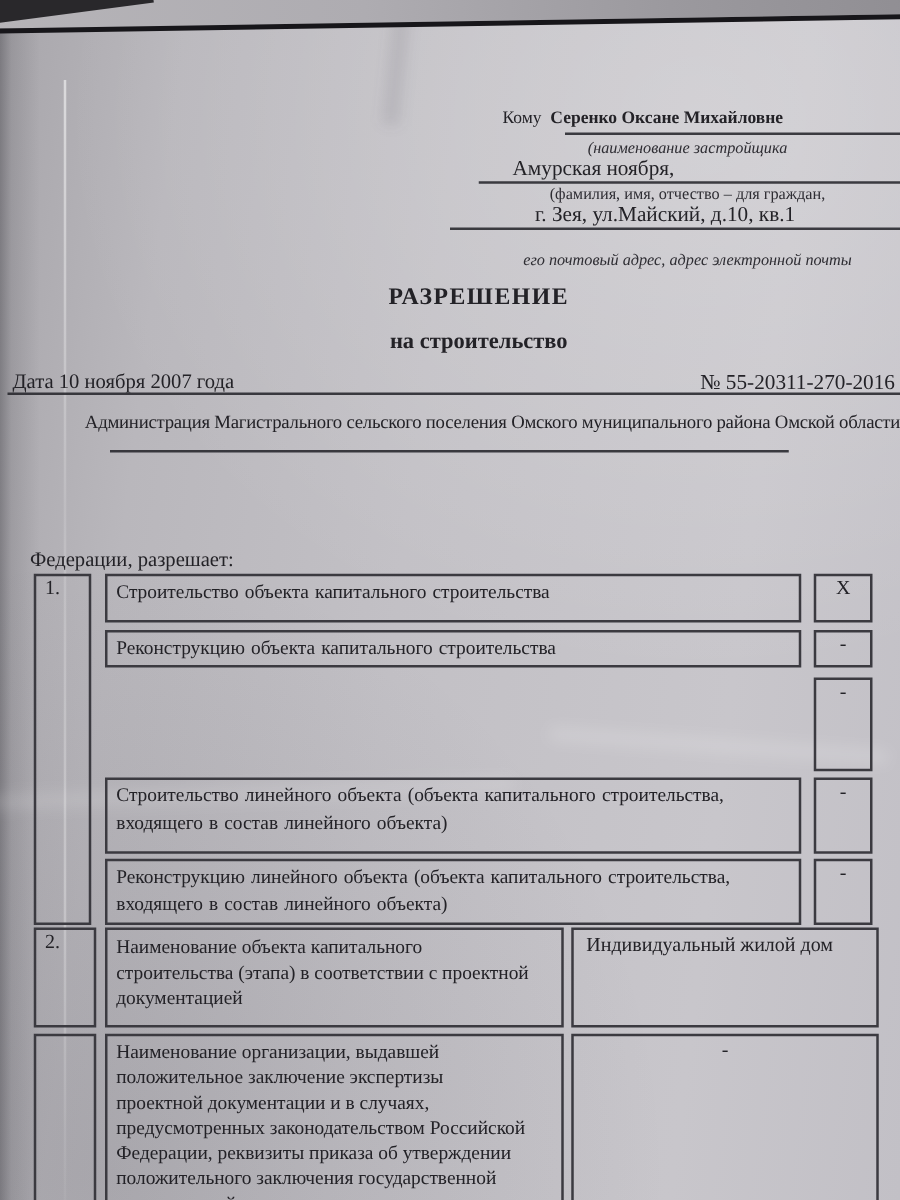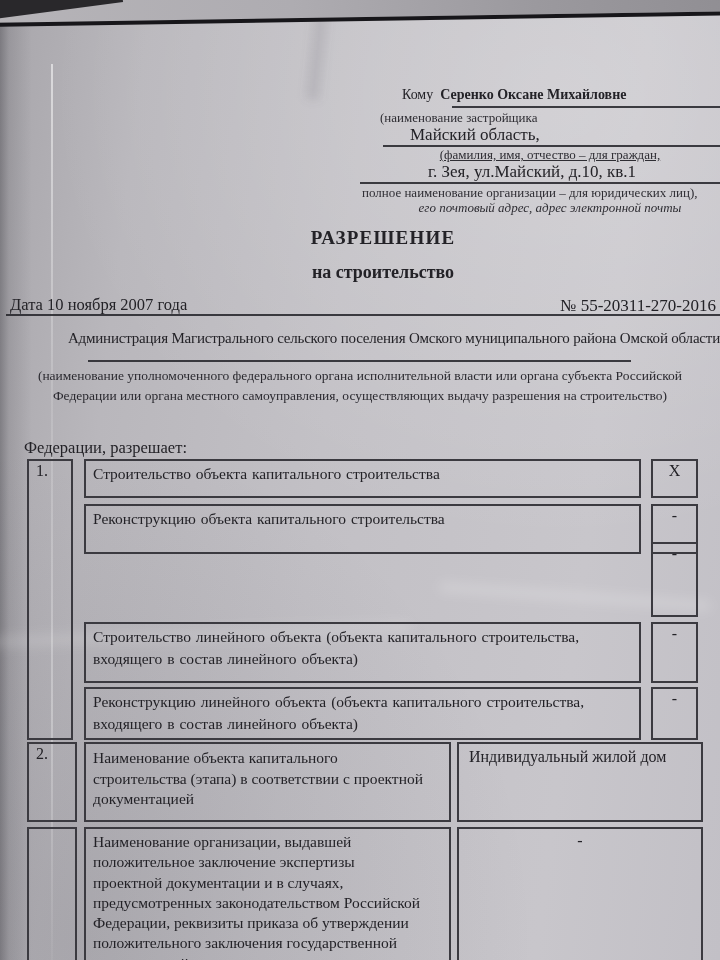--- a/index.html
+++ b/index.html
@@ -34,24 +34,24 @@
   .corner-dark { top:-14px; left:-30px; width:152px; height:26px; background:#29282b; transform:rotate(-7.5deg); }
 
   
   .t  { position:absolute; white-space:nowrap; }
   .sm { font-size:13px; color:#2e2d33; }
   .ul { position:absolute; height:2px; background:rgba(38,37,43,0.88); }
 
   .to-line  { left:402px; top:87px;  font-size:14px; }
   .to-name  { font-weight:bold; margin-left:7px; }
   .u1 { left:452px; top:106px; right:-2px; }
-  .hint1    { left:380px; top:110px; width:340px; text-align:left; }
+  .hint1    { left:380px; top:110px; width:340px; text-align:center;font-style:italic; }
   .region   { left:410px; top:125px; font-size:17px; }
   .u2 { left:383px; top:145px; right:-2px; }
-  .hint2    { left:380px; top:147px; width:340px; text-align:center;text-decoration:underline; }
+  .hint2    { left:380px; top:147px; width:340px; text-align:center; }
   .address  { left:428px; top:162px; font-size:17px; }
   .u3 { left:360px; top:182px; right:-2px; }
   .hint3    { left:362px; top:185px; }
   .hint4    { left:380px; top:200px; width:340px; text-align:center;font-style:italic; }
 
   .title1 { left:33px; top:227px; width:700px; text-align:center; font-size:19px; font-weight:bold; letter-spacing:1.2px; }
   .title2 { left:33px; top:262px; width:700px; text-align:center; font-size:18px; font-weight:bold; }
 
   .date    { left:10px; top:295px; font-size:16.5px; }
   .number  { right:4px; top:296px; font-size:17px; }
@@ -69,21 +69,21 @@
   .numcell { left:27px; font-size:16px; padding:1px 0 0 7px; }
   .n1 { top:459px; width:46px; height:281px; }
   .n2 { top:742px; width:50px; height:80px;  }
   .n3 { top:827px; width:50px; height:150px; }
   .desc {
     left:84px; width:557px; padding:2px 24px 0 7px;
     font-size:15.5px; line-height:21.5px; white-space:pre-line; word-spacing:1px;
   }
   .val { left:651px; width:47px; text-align:center; padding-top:1px; font-size:16px; }
   .rA { top:459px; height:39px; }
-  .rB { top:504px; height:50px; }
+  .rB { top:504px; height:30px; }
   .rC { top:542px; height:75px; }
   .rD { top:622px; height:61px; }
   .rE { top:687px; height:53px; }
   .desc2 { left:84px;  top:742px; width:367px; height:80px;  padding:4px 8px 0 7px; font-size:15.5px; line-height:20.5px; white-space:pre-line; }
   .val2  { left:457px; top:742px; width:246px; height:80px;  padding:4px 0 0 10px;  font-size:16px; }
   .desc3 { left:84px;  top:827px; width:367px; height:150px; padding:3px 8px 0 7px; font-size:15.5px; line-height:20.3px; white-space:pre-line; }
   .val3  { left:457px; top:827px; width:246px; height:150px; text-align:center; padding-top:3px; font-size:16px; }
 </style>
 </head>
 <body>
@@ -96,39 +96,36 @@
   <div class="abs wrinkle2"></div>
   <div class="abs wrinkle3"></div>
   <div class="abs top-sheet"></div>
   <div class="abs corner-dark"></div>
 
   <div class="t to-line">
     <span>Кому</span><span class="to-name">Серенко Оксане Михайловне</span>
   </div>
   <div class="ul u1"></div>
   <div class="t sm hint1">(наименование застройщика</div>
-  <div class="t region">Майский область,</div>
+  <div class="t region">Амурская ноября,</div>
   <div class="ul u2"></div>
   <div class="t sm hint2">(фамилия, имя, отчество – для граждан,</div>
   <div class="t address">г. Зея, ул.Майский, д.10, кв.1</div>
   <div class="ul u3"></div>
-  <div class="t sm hint3">полное наименование организации – для юридических лиц),</div>
   <div class="t sm hint4">его почтовый адрес, адрес электронной почты</div>
 
   <div class="t title1">РАЗРЕШЕНИЕ</div>
   <div class="t title2">на строительство</div>
 
   <div class="t date">Дата 10 ноября 2007 года</div>
   <div class="t number">№ 55-20311-270-2016</div>
   <div class="ul u4"></div>
 
   <div class="t authority">Администрация Магистрального сельского поселения Омского муниципального района Омской области</div>
   <div class="ul u5"></div>
-  <div class="t auth-hint" style="white-space:pre-line;">(наименование уполномоченного федерального органа исполнительной власти или органа субъекта Российской
-Федерации или органа местного самоуправления, осуществляющих выдачу разрешения на строительство)</div>
 
   <div class="t intro2">Федерации, разрешает:</div>
 
   <div class="cell numcell n1">1.</div>
 
   <div class="cell desc rA">Строительство объекта капитального строительства</div>
   <div class="cell val  rA">X</div>
 
   <div class="cell desc rB">Реконструкцию объекта капитального строительства</div>
   <div class="cell val  rB">-</div>

